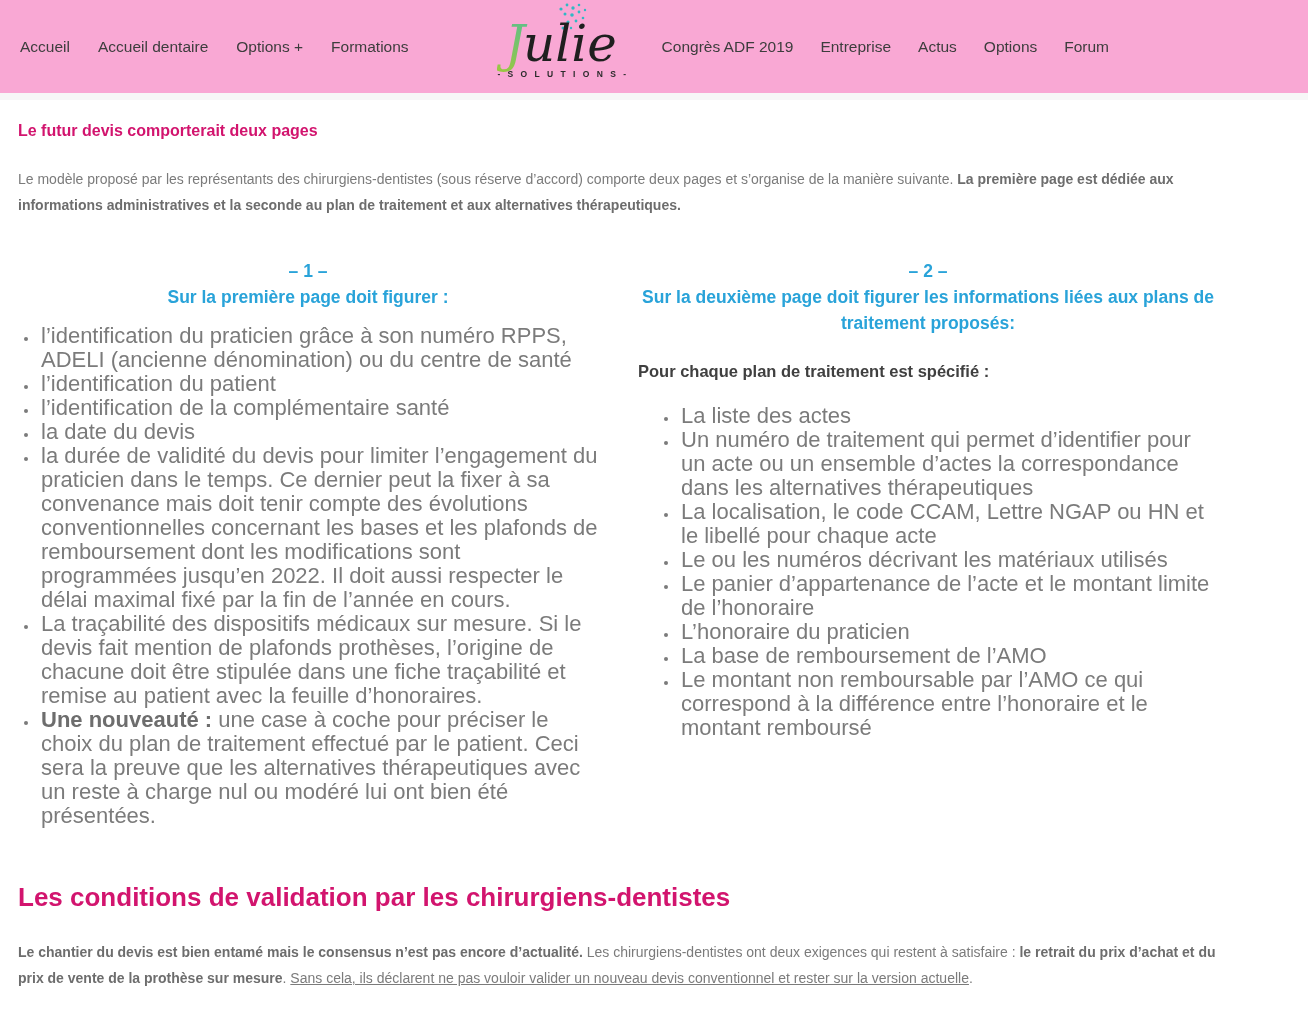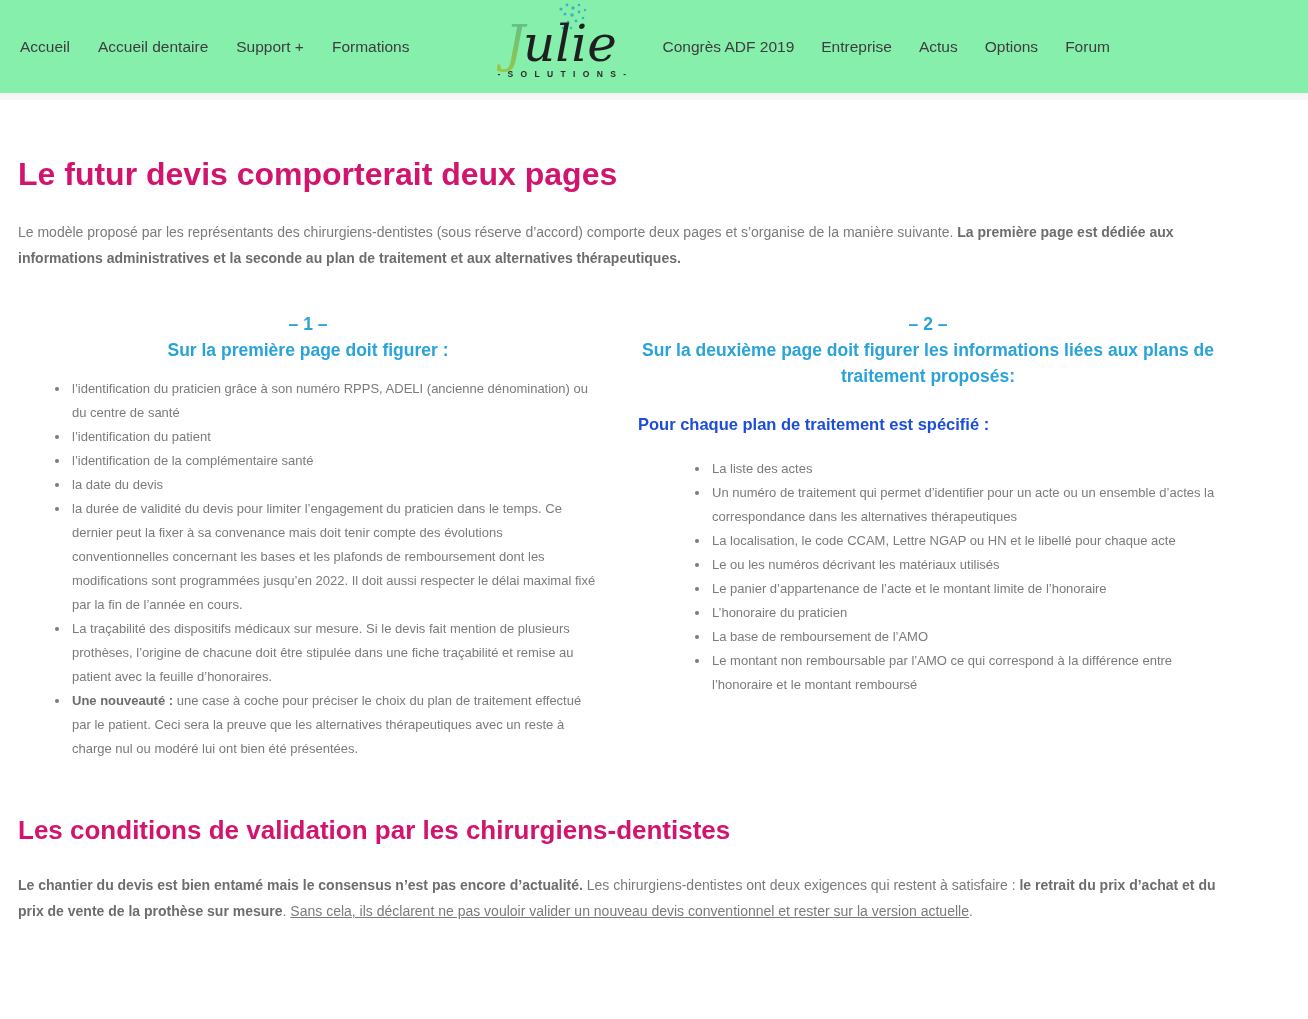--- a/index.html
+++ b/index.html
@@ -1,81 +1,80 @@
 <!DOCTYPE html>
 <html lang="fr"><head>
 <meta charset="utf-8">
 <style>
   * { margin:0; padding:0; box-sizing:border-box; }
   html,body { background:#ffffff; font-family:"Liberation Sans", sans-serif; }
   body { width:1308px; height:1019px; overflow:hidden; }
 
   
   .navbar {
-    height:93px; background:#86efac;
+    height:93px; background:#f9a8d4;
     display:flex; align-items:center;
     padding:0 0 0 20px; white-space:nowrap;
   }
   .nav-sep { height:7px; background:#f7f7f7; width:100%; }
   .nav-group { display:flex; align-items:center; }
   .nav-group.left a { margin-right:28px; }
   .nav-group.right a { margin-right:27px; }
   .nav-link {
     text-decoration:none; color:#3d3d3d; font-size:15.5px; cursor:pointer;
   }
   .logo-wrap { margin:0 33px 0 60px; flex:0 0 auto; }
 
   
   .content { margin-left:18px; width:1200px; }
 
   h1.section-title {
-    color:#d2146e; font-size:32px; font-weight:700; letter-spacing:0;
-    margin-top:56px;
+    color:#d2146e; font-size:16px; font-weight:700; letter-spacing:0;
+    margin-top:22px;
   }
   h1.section-title.second { font-size:26px; margin-top:54px; }
 
   p.body-text {
     color:#7b7b7b; font-size:14px; line-height:26px; margin-top:26px;
   }
   .b { font-weight:700; color:#6d6d6d; }
 
   .columns { display:flex; gap:40px; margin-top:40px; }
   .col { width:580px; flex:0 0 580px; }
 
   .col-number, .col-title {
     text-align:center; color:#29a3d9; font-weight:700;
     font-size:17.5px; line-height:26px;
   }
 
   ul.bullets { margin:14px 0 0 21px; }
   ul.bullets li {
-    color:#7b7b7b; font-size:13px; line-height:24px;
+    color:#7b7b7b; font-size:22px; line-height:24px;
     padding-left:2px;
-    margin-left:31px;
   }
   ul.bullets li::marker { color:#7b7b7b; font-size:13px; }
 
   .col-paragraph { color:#7b7b7b; font-size:16.5px; line-height:26px; margin-top:20px; }
-  .col-subtitle  { color:#1d4ed8; font-weight:700; font-size:16.5px; line-height:26px; margin-top:22px; }
+  .col-subtitle  { color:#404040; font-weight:700; font-size:16.5px; line-height:26px; margin-top:22px; }
   .col .bullets.right-list { margin-top:20px; margin-left:41px; }
 
   a.inline-link { color:#7b7b7b; text-decoration:underline; cursor:pointer; }
 
   
   .logo-script { font-family:"DejaVu Serif", serif; font-style:italic; }
   .logo-caps   { font-family:"Liberation Sans", sans-serif; font-weight:700; }
 </style>
 </head>
 <body>
 
 <header class="navbar">
   <nav class="nav-group left">
     <a class="nav-link" href="#">Accueil</a>
     <a class="nav-link" href="#">Accueil dentaire</a>
-    <a class="nav-link" href="#">Support +</a>
+    <a class="nav-link" href="#">Options +</a>
     <a class="nav-link" href="#">Formations</a>
   </nav>
 
   <div class="logo-wrap">
     <svg width="132" height="88" viewBox="0 0 132 88">
       <defs>
         <linearGradient id="jgrad" x1="0" y1="1" x2="1" y2="0">
           <stop offset="0" stop-color="#9ec73d"></stop>
           <stop offset="1" stop-color="#2fb9c4"></stop>
         </linearGradient>
@@ -126,21 +125,21 @@
 
     <section class="col">
       <div class="col-number">– 1 –</div>
       <div class="col-title">Sur la première page doit figurer :</div>
       <ul class="bullets">
         <li>l’identification du praticien grâce à son numéro RPPS, ADELI (ancienne dénomination) ou du centre de santé</li>
         <li>l’identification du patient</li>
         <li>l’identification de la complémentaire santé</li>
         <li>la date du devis</li>
         <li>la durée de validité du devis pour limiter l’engagement du praticien dans le temps. Ce dernier peut la fixer à sa convenance mais doit tenir compte des évolutions conventionnelles concernant les bases et les plafonds de remboursement dont les modifications sont programmées jusqu’en 2022. Il doit aussi respecter le délai maximal fixé par la fin de l’année en cours.</li>
-        <li>La traçabilité des dispositifs médicaux sur mesure. Si le devis fait mention de plusieurs prothèses, l’origine de chacune doit être stipulée dans une fiche traçabilité et remise au patient avec la feuille d’honoraires.</li>
+        <li>La traçabilité des dispositifs médicaux sur mesure. Si le devis fait mention de plafonds prothèses, l’origine de chacune doit être stipulée dans une fiche traçabilité et remise au patient avec la feuille d’honoraires.</li>
         <li><span class="b">Une nouveauté :</span><span> une case à coche pour préciser le choix du plan de traitement effectué par le patient. Ceci sera la preuve que les alternatives thérapeutiques avec un reste à charge nul ou modéré lui ont bien été présentées.</span></li>
       </ul>
     </section>
 
     <section class="col">
       <div class="col-number">– 2 –</div>
       <div class="col-title">Sur la deuxième page doit figurer les informations liées aux plans de traitement proposés:</div>
       <p class="col-subtitle">Pour chaque plan de traitement est spécifié :</p>
       <ul class="bullets right-list">
         <li>La liste des actes</li>

